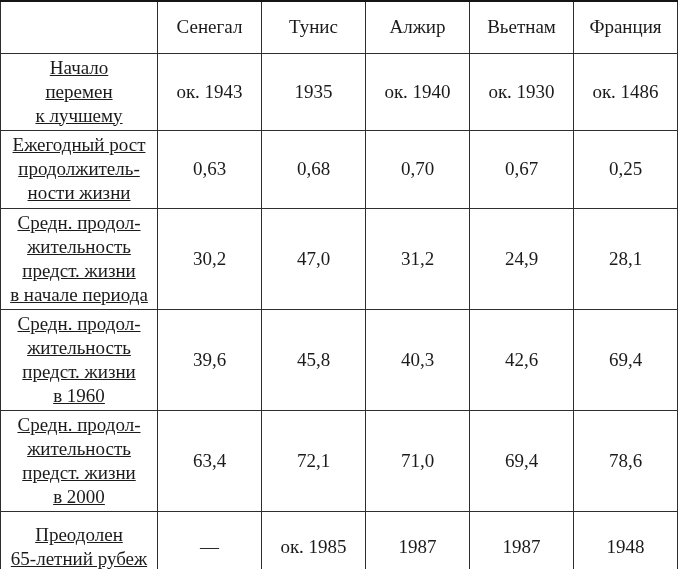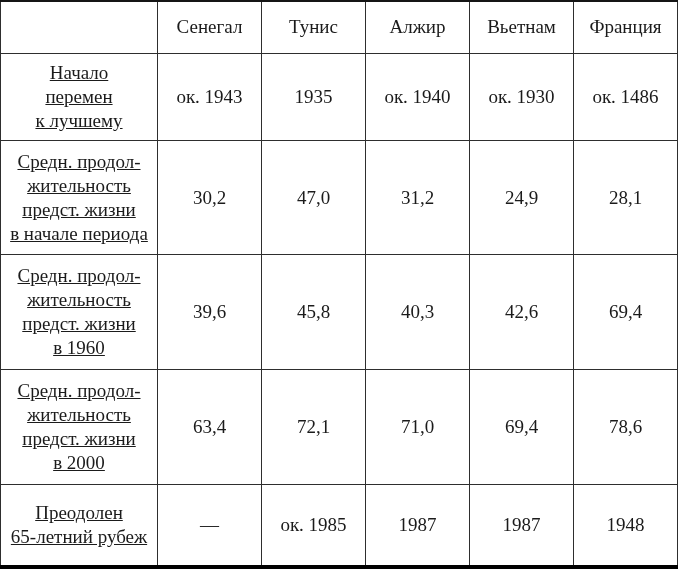--- a/index.html
+++ b/index.html
@@ -81,20 +81,30 @@
       <tr class="r-start">
         <td class="row-label">Начало
 перемен
 к лучшему</td>
         <td>ок. 1943</td>
         <td>1935</td>
         <td>ок. 1940</td>
         <td>ок. 1930</td>
         <td>ок. 1486</td>
       </tr>
+      <tr class="r-growth">
+        <td class="row-label">Ежегодный рост
+продолжитель-
+ности жизни</td>
+        <td>0,63</td>
+        <td>0,68</td>
+        <td>0,70</td>
+        <td>0,67</td>
+        <td>0,25</td>
+      </tr>
       <tr class="r-period">
         <td class="row-label">Средн. продол-
 жительность
 предст. жизни
 в начале периода</td>
         <td>30,2</td>
         <td>47,0</td>
         <td>31,2</td>
         <td>24,9</td>
         <td>28,1</td>

